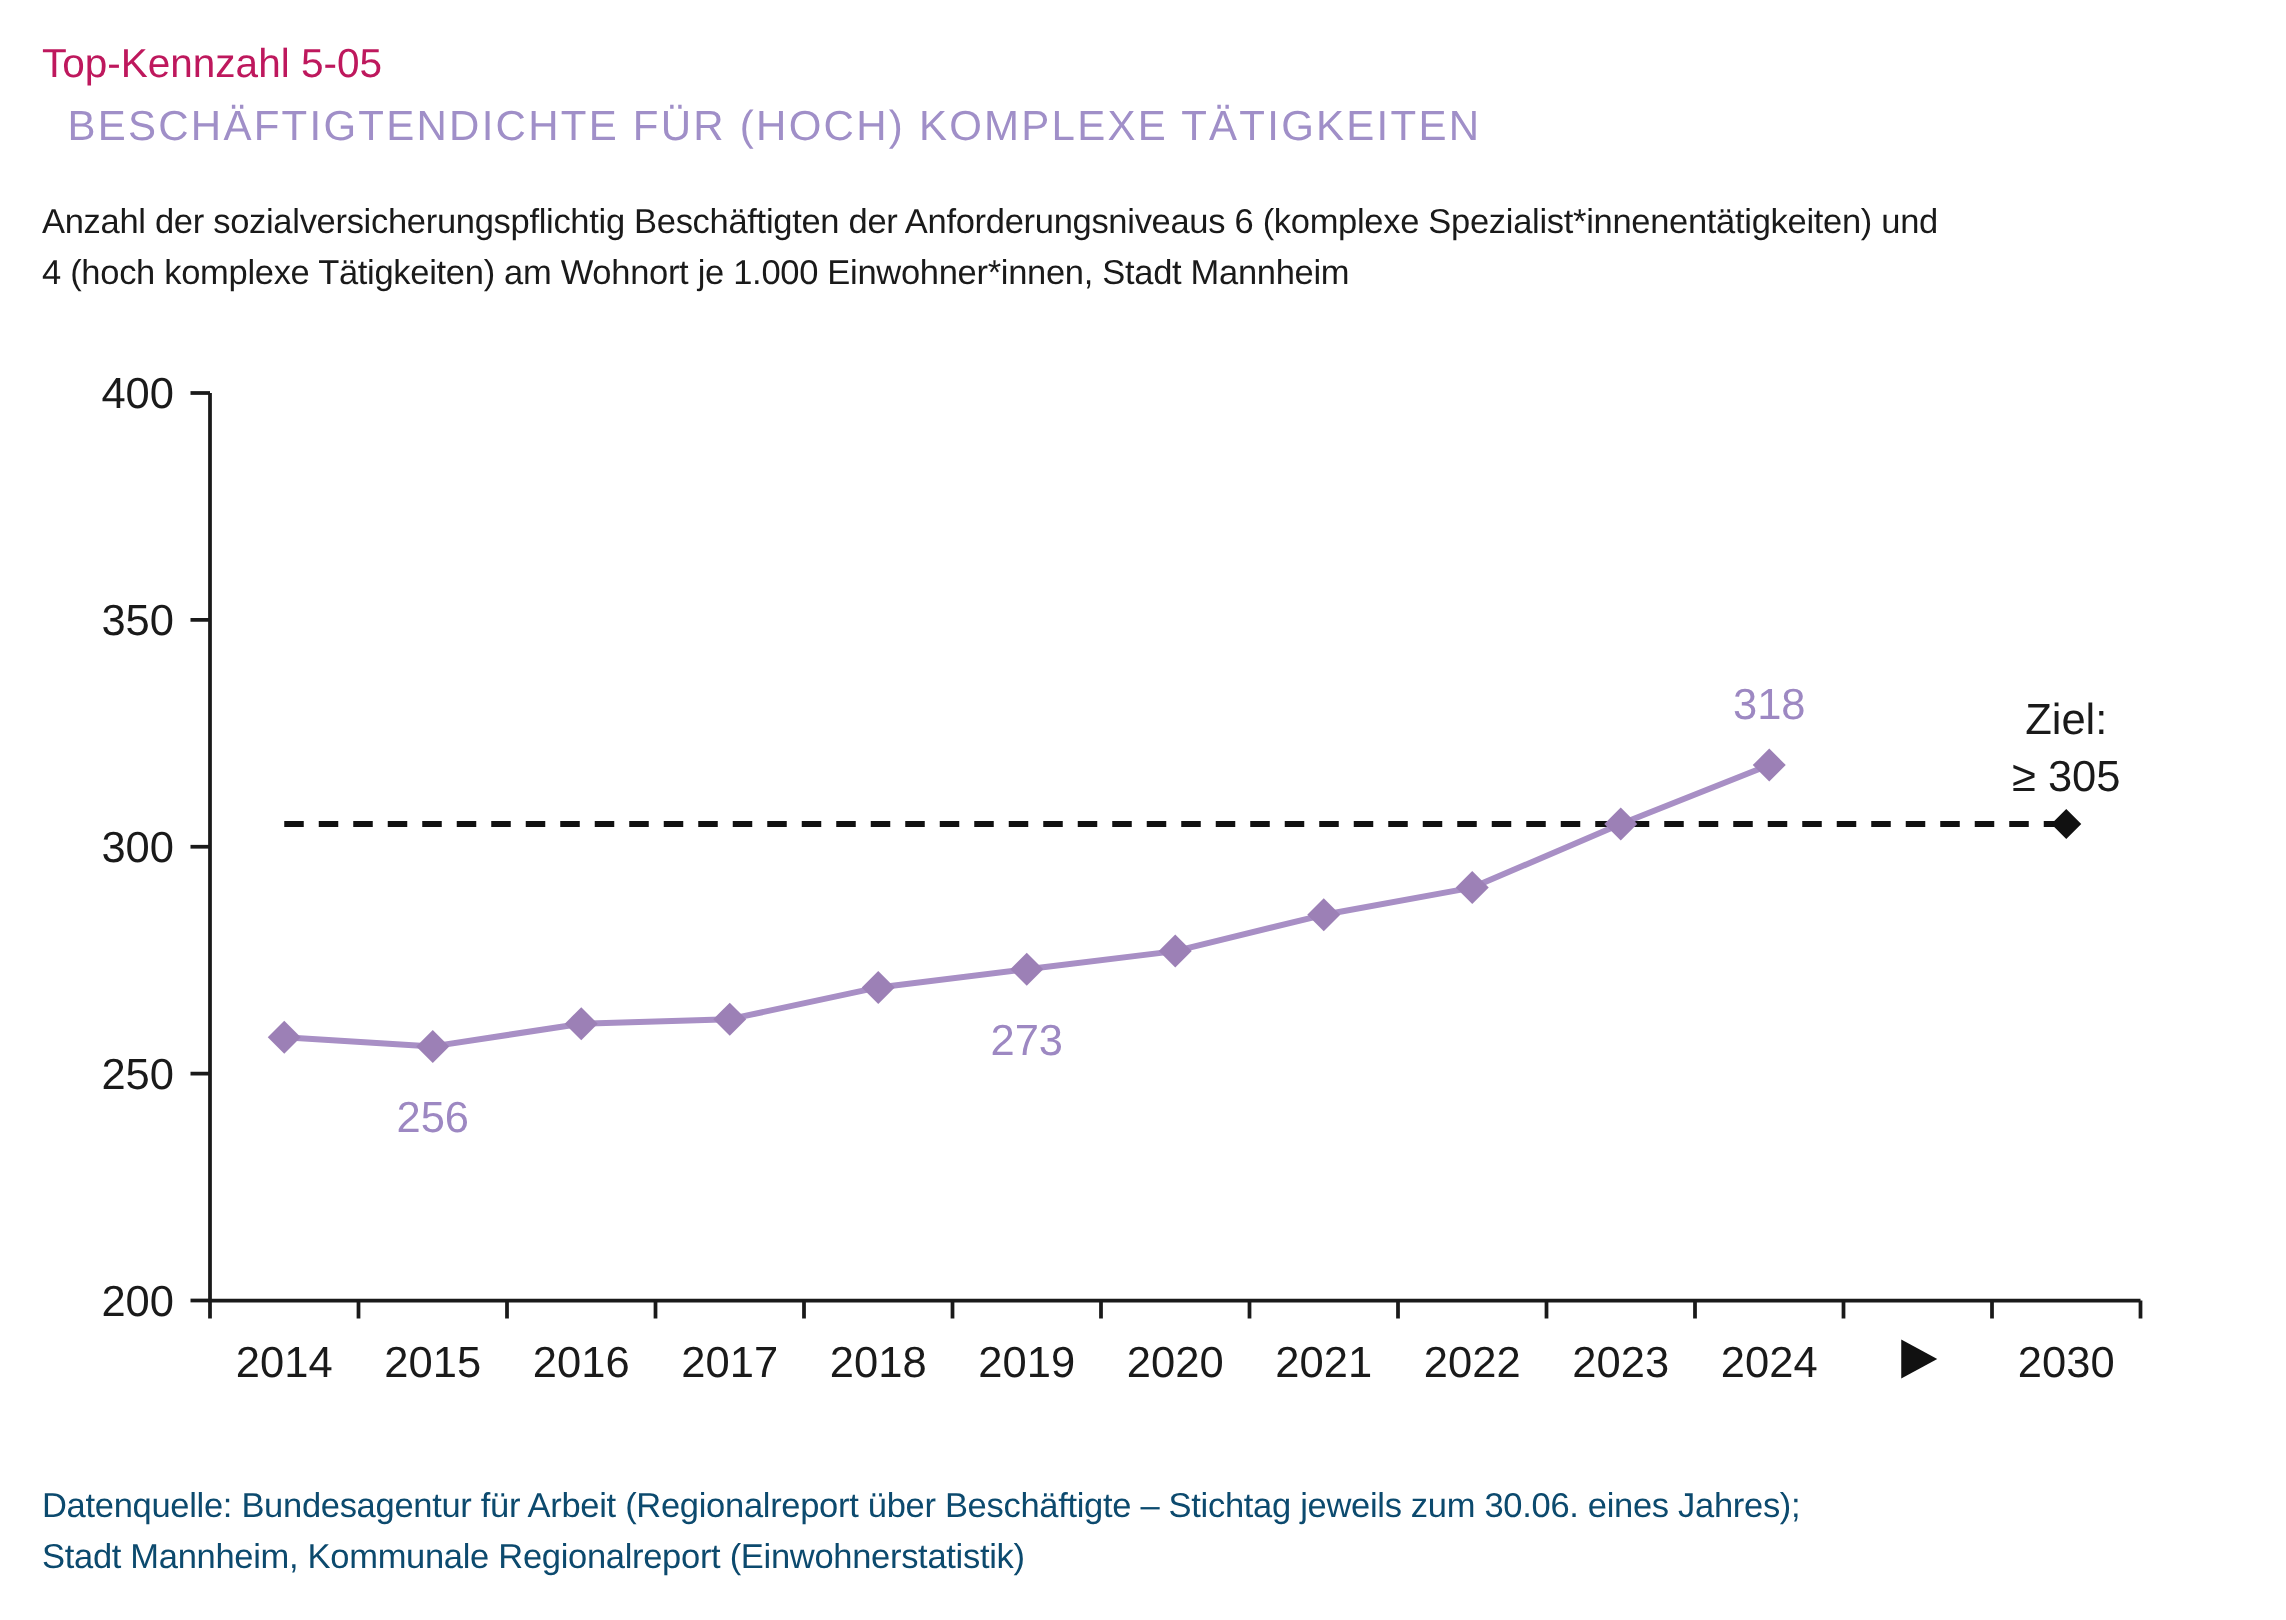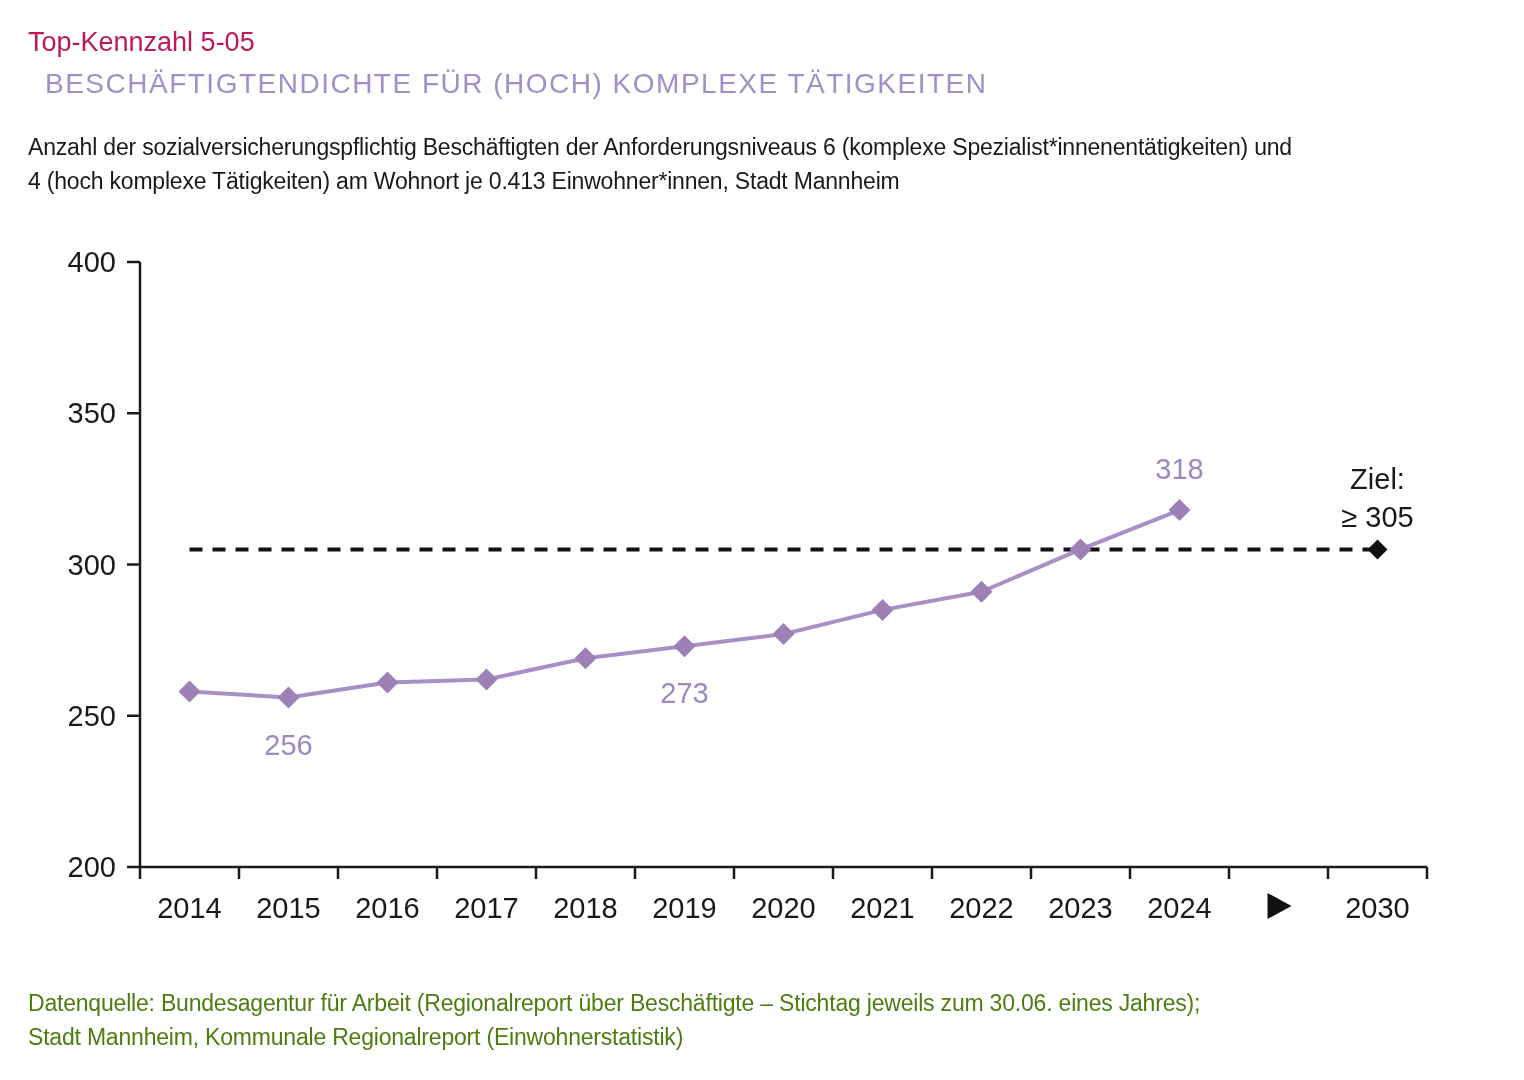--- a/index.html
+++ b/index.html
@@ -25,39 +25,39 @@
     font-size: 23px; line-height: 34px; letter-spacing: -0.2px;
     color: #1a1a1a;
   }
   .chart-figure {
     position: absolute; left: 0; top: 230px; margin: 0;
     width: 1524px; height: 740px;
   }
   .source {
     position: absolute; left: 28px; top: 986px; margin: 0;
     font-size: 23px; line-height: 34px; letter-spacing: -0.2px;
-    color: #4d7c0f;
+    color: #0c4a6e;
   }
   
   .axis   { stroke: #1a1a1a; stroke-width: 2.5px; fill: none; }
   .targetline { stroke: #111111; stroke-width: 4px; stroke-dasharray: 13 10; fill: none; }
   .ylab, .xlab { font-size: 29px; fill: #1a1a1a; font-family: "Liberation Sans", sans-serif; }
   .plab  { font-size: 29px; fill: #9d88c2; font-family: "Liberation Sans", sans-serif; }
   .ziel  { font-size: 29px; fill: #1a1a1a; font-family: "Liberation Sans", sans-serif; }
 </style>
 </head>
 <body>
 
 <div class="kicker">Top-Kennzahl 5-05</div>
 
 <h1 class="title">BESCHÄFTIGTENDICHTE FÜR (HOCH) KOMPLEXE TÄTIGKEITEN</h1>
 
 <p class="subtitle">
   <span>Anzahl der sozialversicherungspflichtig Beschäftigten der Anforderungsniveaus 6 (komplexe Spezialist*innenentätigkeiten) und</span><br>
-  <span>4 (hoch komplexe Tätigkeiten) am Wohnort je 0.413 Einwohner*innen, Stadt Mannheim</span>
+  <span>4 (hoch komplexe Tätigkeiten) am Wohnort je 1.000 Einwohner*innen, Stadt Mannheim</span>
 </p>
 
 <figure class="chart-figure">
   <svg id="chart" width="1524" height="740" viewBox="0 230 1524 740" xmlns="http://www.w3.org/2000/svg">
       <path d="M 140 262 V 867 H 1427" class="axis"></path>
       <line x1="127" y1="262" x2="140" y2="262" class="axis"></line>
       <text x="116" y="272" text-anchor="end" class="ylab">400</text>
       <line x1="127" y1="413.25" x2="140" y2="413.25" class="axis"></line>
       <text x="116" y="423.25" text-anchor="end" class="ylab">350</text>
       <line x1="127" y1="564.5" x2="140" y2="564.5" class="axis"></line>

